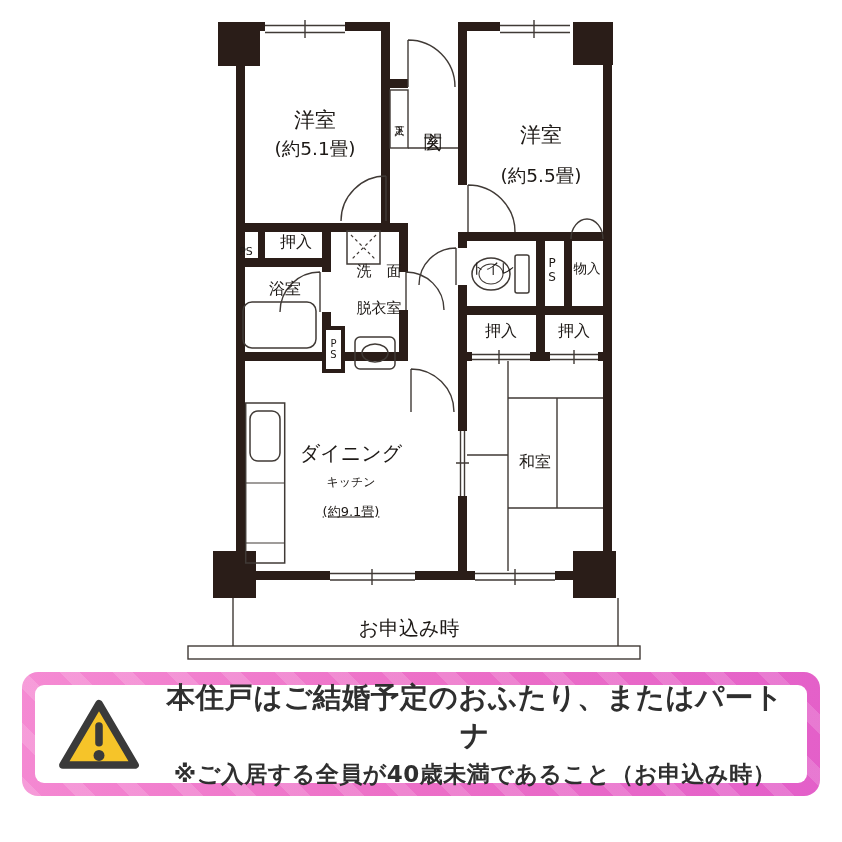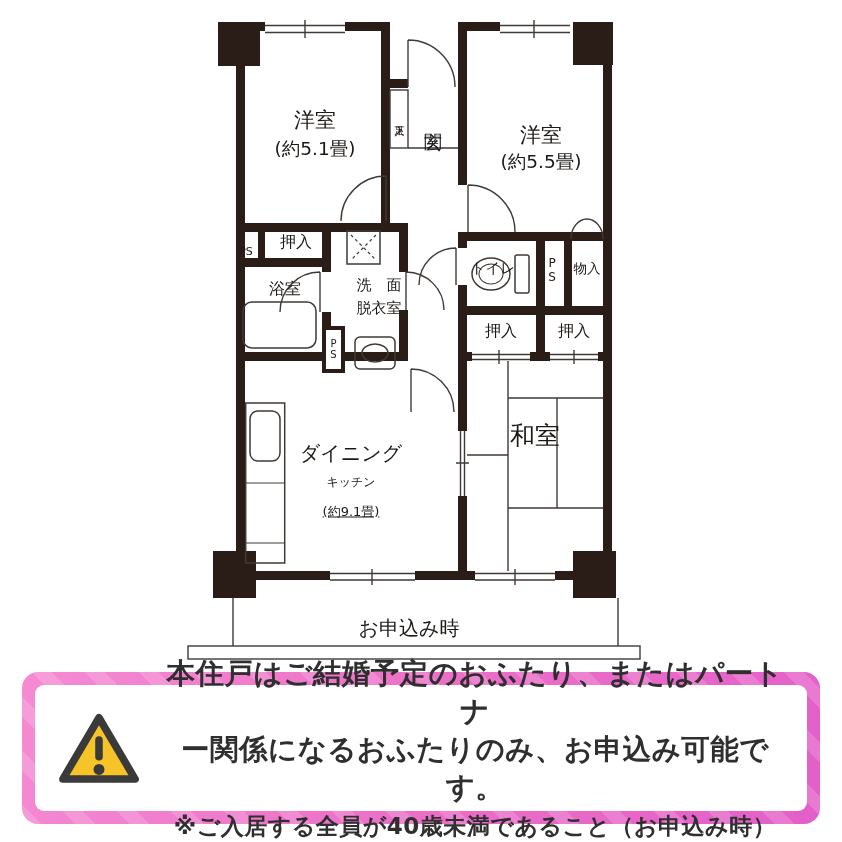--- a/index.html
+++ b/index.html
@@ -11,21 +11,21 @@
   
   .plan{position:absolute;left:185px;top:8px;width:460px;height:660px;}
   .plan svg{position:absolute;left:0;top:0;}
   .fl{
     position:absolute;transform:translate(-50%,-50%);
     white-space:nowrap;color:#1d1916;font-weight:500;line-height:1;
   }
   .v{writing-mode:vertical-rl;text-orientation:upright;letter-spacing:1px;}
   
   .notice{
-    position:absolute;left:22px;top:672px;width:798px;height:152px;
+    position:absolute;left:22px;top:672px;width:798px;height:124px;
     border-radius:16px;
     background-color:#ee7bca;
     background-image:
       repeating-linear-gradient(45deg, rgba(255,255,255,0.16) 0px 14px, rgba(255,255,255,0) 14px 38px),
       linear-gradient(110deg,#f58bd3 0%, #ec6fc7 50%, #e35fc9 100%);
   }
   .notice-inner{
     position:absolute;left:13px;top:13px;right:13px;bottom:13px;
     background:#ffffff;border-radius:9px;
     display:flex;align-items:center;gap:20px;
@@ -135,45 +135,44 @@
         <path d="M60.7,475 H99.7 M60.7,535 H99.7" stroke-width="1.2"></path>
       </g>
     </g>
   </svg>
 
   <div class="fl" style="left:130px;top:112px;font-size:21px;">洋室</div>
   <div class="fl" style="left:130px;top:141px;font-size:18.5px;">(約5.1畳)</div>
   <div class="fl v" style="left:214px;top:110px;font-size:10px;letter-spacing:0;">下足入</div>
   <div class="fl v" style="left:248px;top:111px;font-size:18px;">玄関</div>
   <div class="fl" style="left:356px;top:127px;font-size:21px;">洋室</div>
-  <div class="fl" style="left:356px;top:154px;font-size:18.5px;">(約5.5畳)</div>
+  <div class="fl" style="left:356px;top:168px;font-size:18.5px;">(約5.5畳)</div>
   <div class="fl" style="left:61px;top:243px;font-size:11px;">PS</div>
   <div class="fl" style="left:111px;top:234px;font-size:16px;">押入</div>
   <div class="fl" style="left:100px;top:281px;font-size:16px;">浴室</div>
-  <div class="fl" style="left:194px;top:277px;font-size:15px;text-align:center;">洗　面</div>
+  <div class="fl" style="left:194px;top:263px;font-size:15px;text-align:center;">洗　面</div>
   <div class="fl" style="left:194px;top:300px;font-size:15px;text-align:center;">脱衣室</div>
   <div class="fl v" style="left:148px;top:341px;font-size:10px;letter-spacing:0;">PS</div>
   <div class="fl" style="left:308px;top:260px;font-size:14.5px;">トイレ</div>
   <div class="fl v" style="left:367px;top:262px;font-size:12px;letter-spacing:0;">PS</div>
   <div class="fl" style="left:402px;top:261px;font-size:13.5px;">物入</div>
   <div class="fl" style="left:316px;top:323px;font-size:16px;">押入</div>
   <div class="fl" style="left:389px;top:323px;font-size:16px;">押入</div>
   <div class="fl" style="left:166px;top:445px;font-size:20px;">ダイニング</div>
   <div class="fl" style="left:166px;top:474px;font-size:12px;">キッチン</div>
   <div class="fl" style="left:166px;top:503px;font-size:13px;text-decoration:underline;">(約9.1畳)</div>
-  <div class="fl" style="left:350px;top:427px;font-size:25px;text-align:right;">和室</div>
+  <div class="fl" style="left:350px;top:454px;font-size:16px;text-align:right;">和室</div>
   <div class="fl" style="left:224px;top:620px;font-size:20px;">お申込み時</div>
 </div>
 
 <div class="notice">
   <div class="notice-inner">
     <svg class="warn-svg" width="84" height="76" viewBox="0 0 100 90">
       <path d="M50 9 L93 82 L7 82 Z" fill="#f6c429" stroke="#3a3a3a" stroke-width="9" stroke-linejoin="round"></path>
       <rect x="45.5" y="31" width="9" height="29" rx="4.5" fill="#3a3a3a"></rect>
       <circle cx="50" cy="70.5" r="6.5" fill="#3a3a3a"></circle>
     </svg>
     <div class="notice-text">
       <div class="n-line">本住戸はご結婚予定のおふたり、またはパートナ</div>
-      <div class="n-line">ー関係になるおふたりのみ、お申込み可能です。</div>
       <div class="n-note">※ご入居する全員が40歳未満であること（お申込み時）</div>
     </div>
   </div>
 </div>
 
 </body></html>

